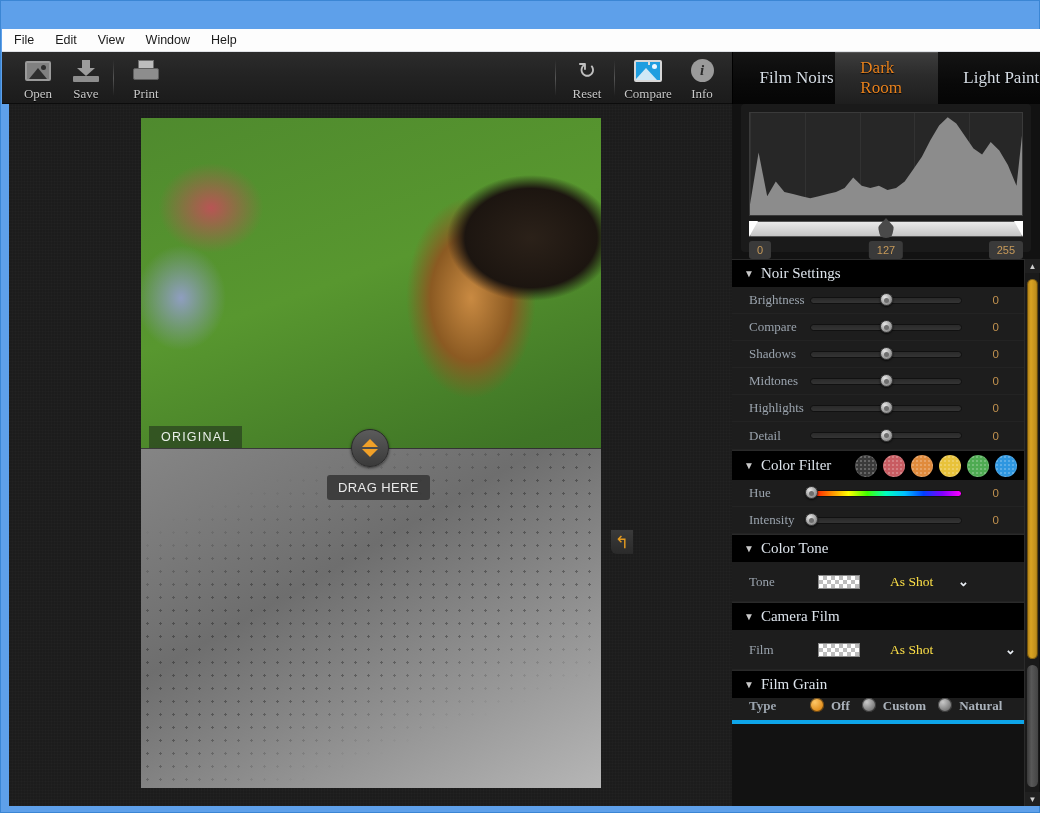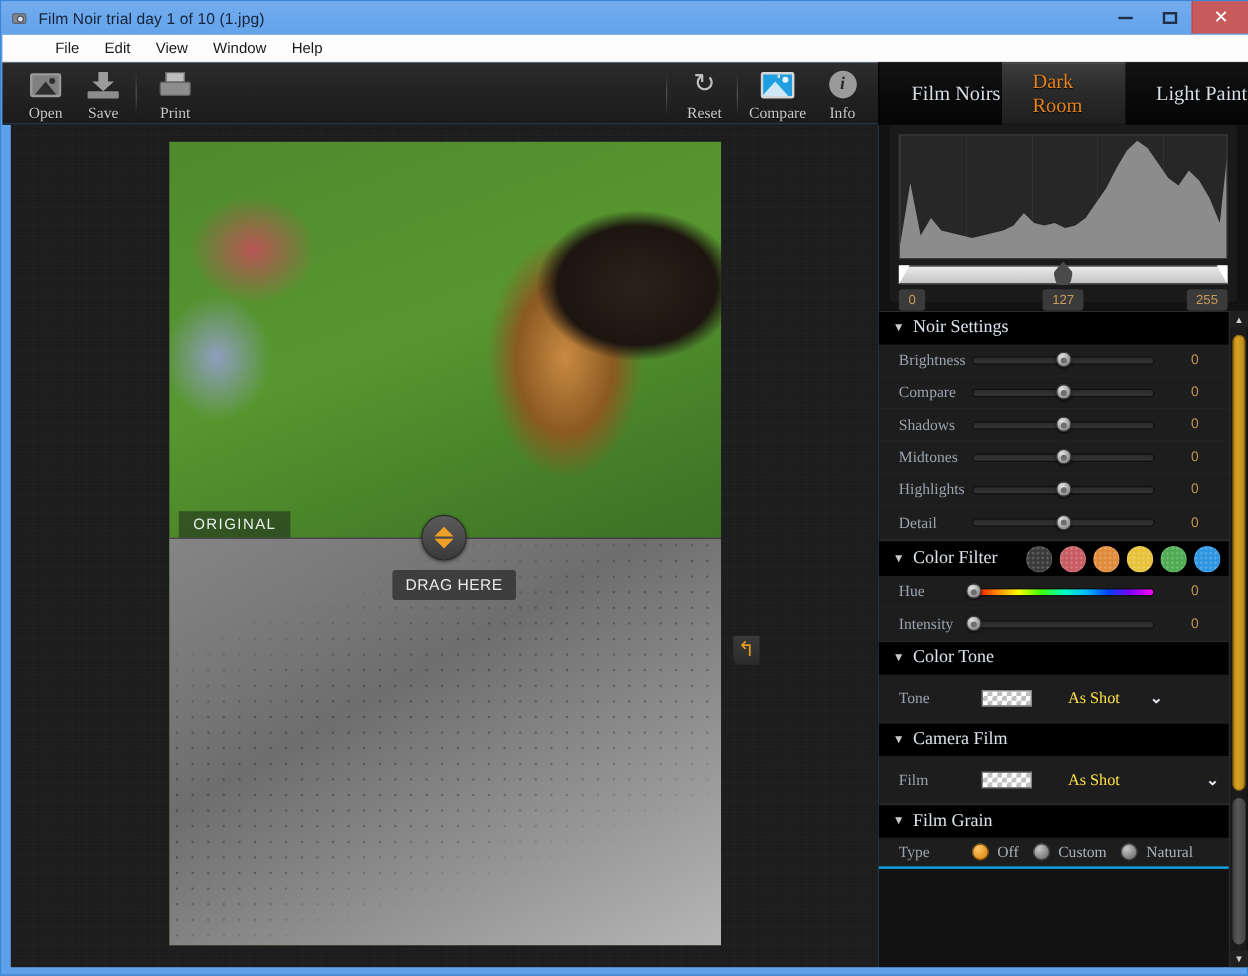--- a/index.html
+++ b/index.html
@@ -46,21 +46,20 @@
   .wb-max { width: 12px; height: 10px; border: 2px solid #203046; }
   .wb-close {
     color: #fff; font-size: 15px; line-height: 1; font-family: "DejaVu Sans", sans-serif;
   }
 
   
   .menubar {
     position: absolute; left: 1px; top: 28px; width: 1038px; height: 23px;
     background: #fdfdfd; display: flex; align-items: center;
     border-bottom: 1px solid #dfe2e6;
-    padding-left: 32px;
   }
   .menu-item {
     font-size: 12.5px; color: #1a1a1a; padding: 3px 9px; margin-left: 3px;
     cursor: default;
   }
 
   
   .toolbar {
     position: absolute; left: 1px; top: 51px; width: 1038px; height: 52px;
     background: linear-gradient(180deg,#2c2c2c 0%,#232323 45%,#1b1b1b 100%);
@@ -287,21 +286,21 @@
     background-image:
       linear-gradient(45deg,#bdbdbd 25%,transparent 25%,transparent 75%,#bdbdbd 75%),
       linear-gradient(45deg,#bdbdbd 25%,#fff 25%,#fff 75%,#bdbdbd 75%);
     background-size: 8px 8px; background-position: 0 0, 4px 4px;
     border: 1px solid #888;
   }
   .dd-text {
     margin-left: 30px; font-family:"Liberation Serif",serif; font-size:13.5px; color:#fde047;
   }
   .dd-caret { position:absolute; color:#e9eef4; font-size: 13px; font-weight: bold; }
-  .radio-row { height: 26px; display:flex; align-items:center; border-bottom:2px solid #0ea5e9; }
+  .radio-row { height: 26px; display:flex; align-items:flex-start; border-bottom:4px solid #0ea5e9;font-weight:bold; }
   .radio { width:14px;height:14px;border-radius:50%;
     background: radial-gradient(circle at 35% 30%,#c8c8c8,#7c7c7c 65%,#5a5a5a 100%);
     box-shadow: inset 0 0 0 1px rgba(0,0,0,.5); }
   .radio.on { background: radial-gradient(circle at 35% 30%,#ffc766,#e2901f 65%,#b56f12 100%); }
   .radio-lab { margin-left:7px; font-family:"Liberation Serif",serif; font-size:13px; color:#aab2bb; }
 
   
   .vscroll {
     position: absolute; right: 1px; top: 155px; width: 15px; height: 547px;
     background: #1a1a1a; border-left:1px solid #2a2a2a;
@@ -320,38 +319,20 @@
     position:absolute; left:2px; top:392px; width:11px; height:122px; border-radius:6px;
     background: linear-gradient(90deg,#3a3a3a,#585858 40%,#444 100%);
   }
   .panel-scrollarea { position:absolute; left:0; top:155px; width:293px; height:547px; overflow:hidden; }
 </style>
 </head>
 <body>
 
 <div id="app">
 
-  <div class="titlebar">
-    <div class="app-icon">
-      <div class="cam"></div>
-        <div class="lens"></div>
-    </div>
-    <div class="title-text">Film Noir trial day 1 of 10 (1.jpg)</div>
-    <div class="wincontrols">
-      <div class="wbtn">
-          <div class="wb-min"></div>
-        </div>
-      <div class="wbtn">
-          <div class="wb-max"></div>
-        </div>
-      <div class="wbtn close">
-          <div class="wb-close">✕</div>
-        </div>
-    </div>
-  </div>
 
   <div class="menubar">
     <div class="menu-item">File</div>
     <div class="menu-item">Edit</div>
     <div class="menu-item">View</div>
     <div class="menu-item">Window</div>
     <div class="menu-item">Help</div>
   </div>
 
   <div class="toolbar">

